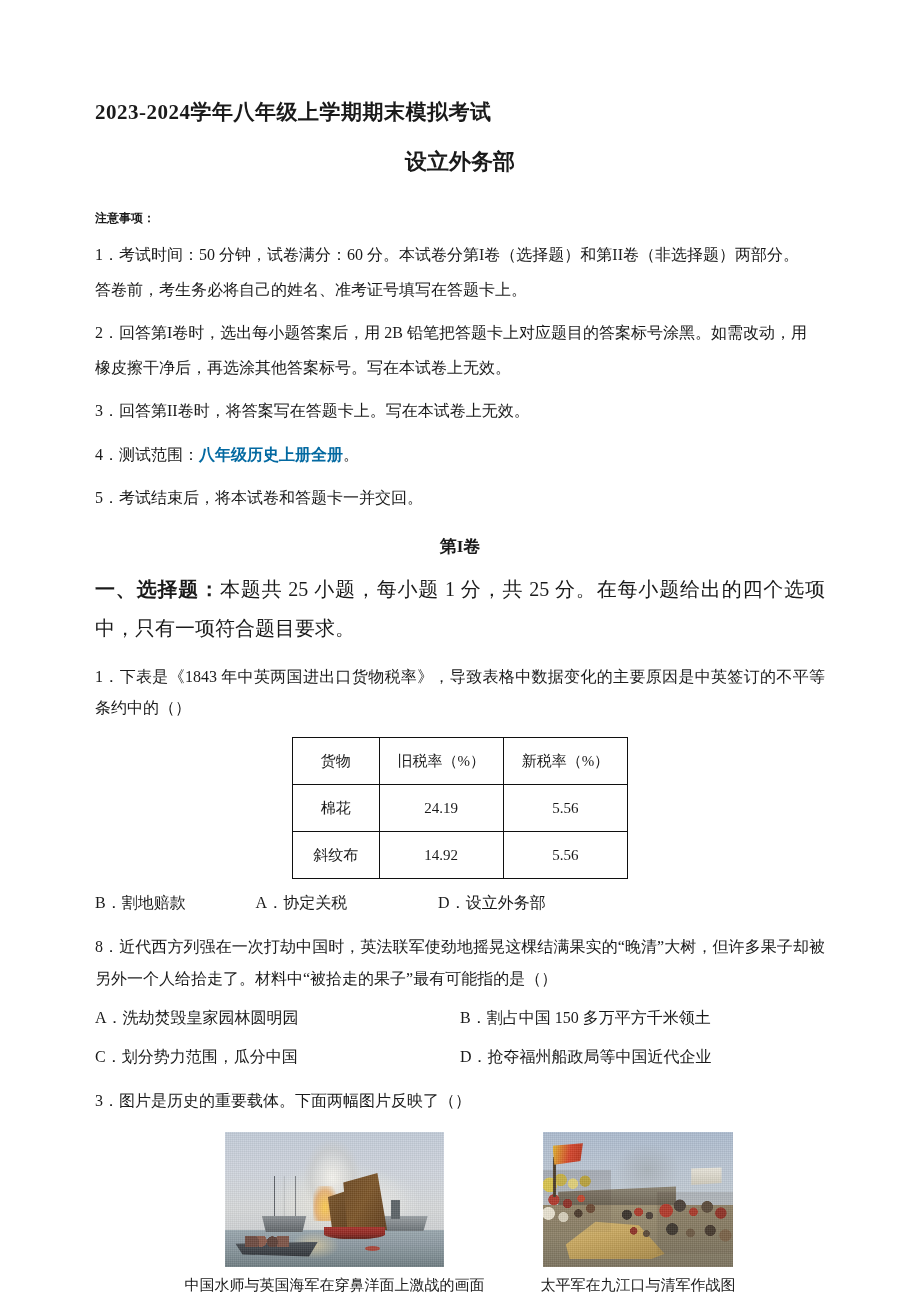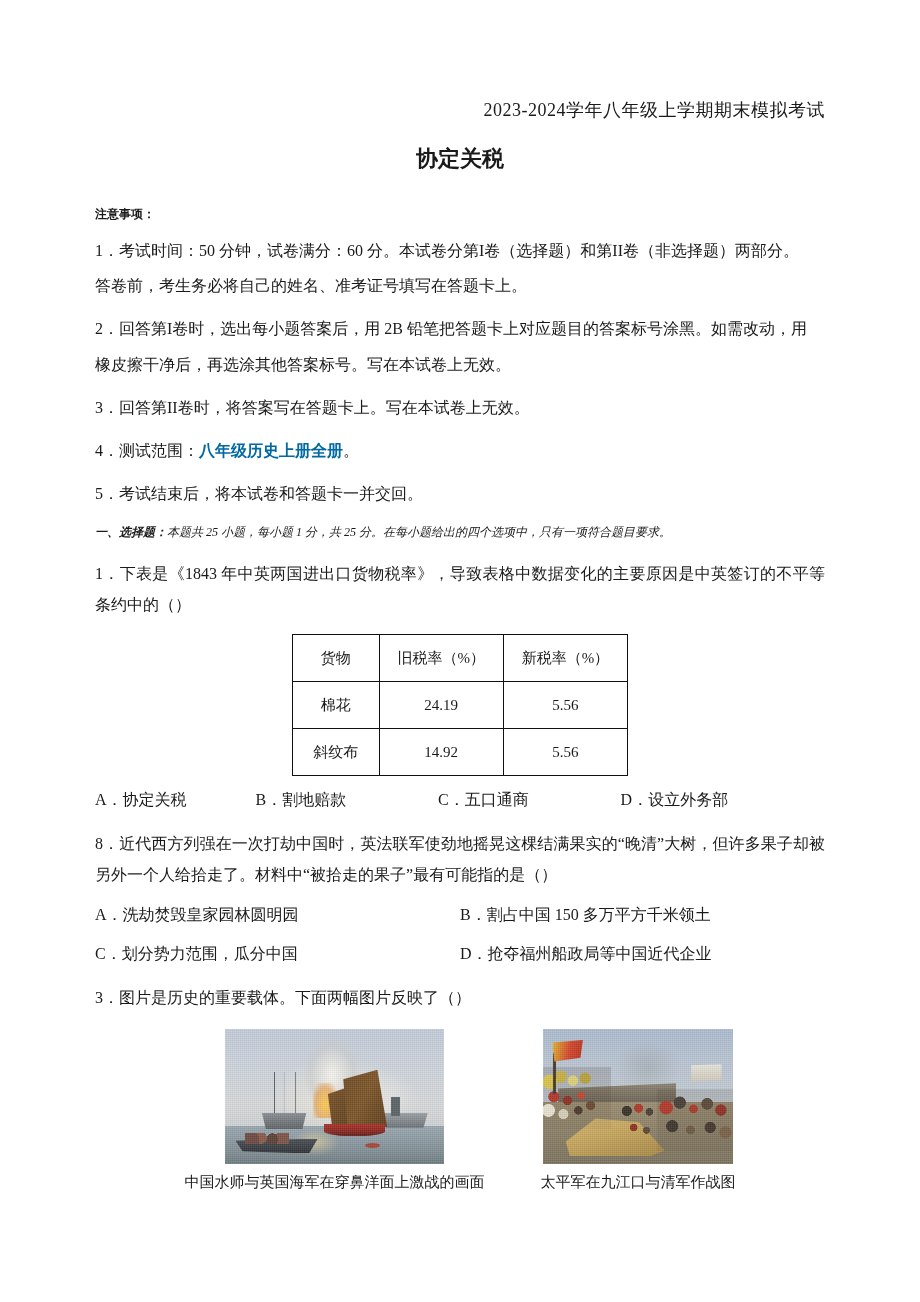--- a/index.html
+++ b/index.html
@@ -24,23 +24,23 @@
   }
   .content {
     position: absolute;
     left: 95px;
     top: 0;
     width: 730px;
   }
 
   
   .doc-title {
-    text-align: right;
-    font-weight: normal;
-    font-size: 18px;
+    text-align: left;
+    font-weight: bold;
+    font-size: 21px;
     letter-spacing: 0.5px;
     margin-top: 100px;
     line-height: 1.2;
   }
   .doc-subtitle {
     text-align: center;
     font-weight: bold;
     font-size: 22px;
     margin-top: 24px;
     line-height: 1.2;
@@ -68,26 +68,25 @@
   }
 
   
   .section-title {
     text-align: center;
     font-weight: bold;
     font-size: 17px;
     margin-top: 22px;
   }
   .section-intro {
-    font-size: 12px;
+    font-size: 20px;
     line-height: 1.95;
     margin-top: 12px;
     text-align: justify;
     text-justify: inter-ideograph;
-    font-style: italic;
   }
   .section-intro .lead {
     font-weight: bold;
   }
 
   
   .question {
     font-size: 16px;
     line-height: 1.95;
     margin-top: 13px;
@@ -336,34 +335,35 @@
       repeating-linear-gradient(90deg, rgba(255,255,255,0.045) 0 1px, rgba(0,0,0,0.035) 1px 2px);
   }
 </style>
 </head>
 <body>
 
 <div class="page">
   <div class="content">
 
     <div class="doc-title">2023-2024学年八年级上学期期末模拟考试</div>
-    <div class="doc-subtitle">协定关税</div>
+    <div class="doc-subtitle">设立外务部</div>
 
     <div class="notice-heading">注意事项：</div>
 
     <div class="notice-item">1．考试时间：50 分钟，试卷满分：60 分。本试卷分第I卷（选择题）和第II卷（非选择题）两部分。</div>
     <div class="notice-item tight">答卷前，考生务必将自己的姓名、准考证号填写在答题卡上。</div>
     <div class="notice-item">2．回答第I卷时，选出每小题答案后，用 2B 铅笔把答题卡上对应题目的答案标号涂黑。如需改动，用</div>
     <div class="notice-item tight">橡皮擦干净后，再选涂其他答案标号。写在本试卷上无效。</div>
     <div class="notice-item">3．回答第II卷时，将答案写在答题卡上。写在本试卷上无效。</div>
 
     <div class="notice-item"><span>4．测试范围：</span><span class="blue-range">八年级历史上册全册</span><span>。</span></div>
 
     <div class="notice-item">5．考试结束后，将本试卷和答题卡一并交回。</div>
 
+    <div class="section-title">第I卷</div>
 
     <div class="section-intro"><span class="lead">一、选择题：</span><span>本题共 25 小题，每小题 1 分，共 25 分。在每小题给出的四个选项中，只有一项符合题目要求。</span></div>
 
     <div class="question">1．下表是《1843 年中英两国进出口货物税率》，导致表格中数据变化的主要原因是中英签订的不平等条约中的（）</div>
 
     <div class="tax-table-wrap">
       <table class="tax-table">
         <tbody>
           <tr>
             <td class="c0">货物</td>
@@ -378,23 +378,22 @@
           <tr>
             <td class="c0">斜纹布</td>
             <td class="c1">14.92</td>
             <td class="c2">5.56</td>
           </tr>
         </tbody>
       </table>
     </div>
 
     <div class="options-row four-col">
+      <span class="opt">B．割地赔款</span>
       <span class="opt">A．协定关税</span>
-      <span class="opt">B．割地赔款</span>
-      <span class="opt">C．五口通商</span>
       <span class="opt">D．设立外务部</span>
     </div>
 
     <div class="question">8．近代西方列强在一次打劫中国时，英法联军使劲地摇晃这棵结满果实的“晚清”大树，但许多果子却被另外一个人给拾走了。材料中“被拾走的果子”最有可能指的是（）</div>
     <div class="options-row two-col">
       <span class="opt">A．洗劫焚毁皇家园林圆明园</span>
       <span class="opt">B．割占中国 150 多万平方千米领土</span>
     </div>
     <div class="options-row two-col">
       <span class="opt">C．划分势力范围，瓜分中国</span>

